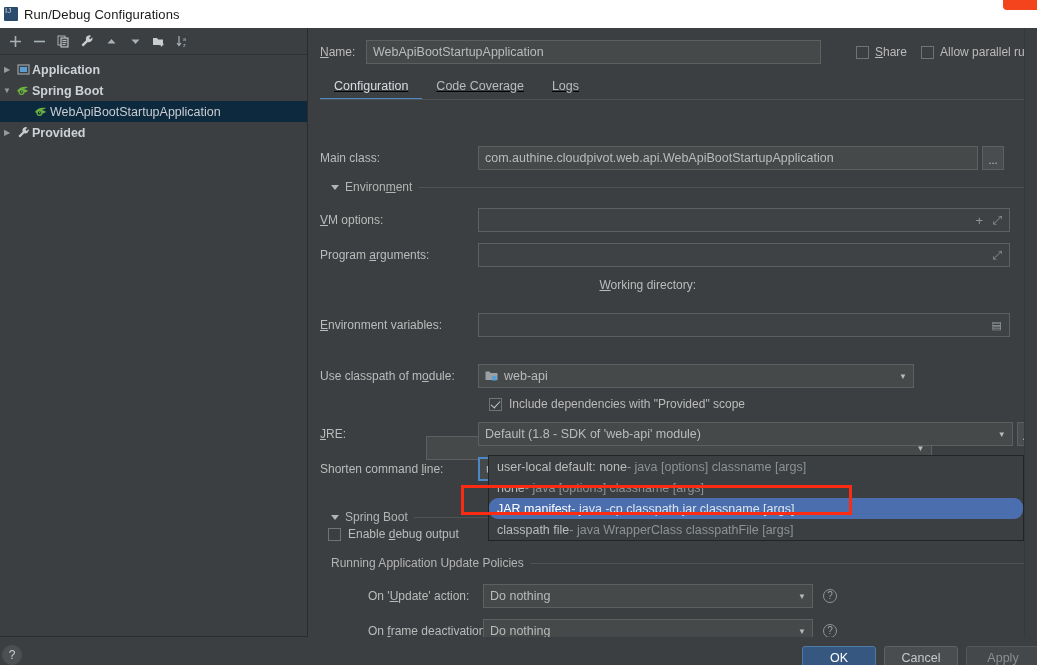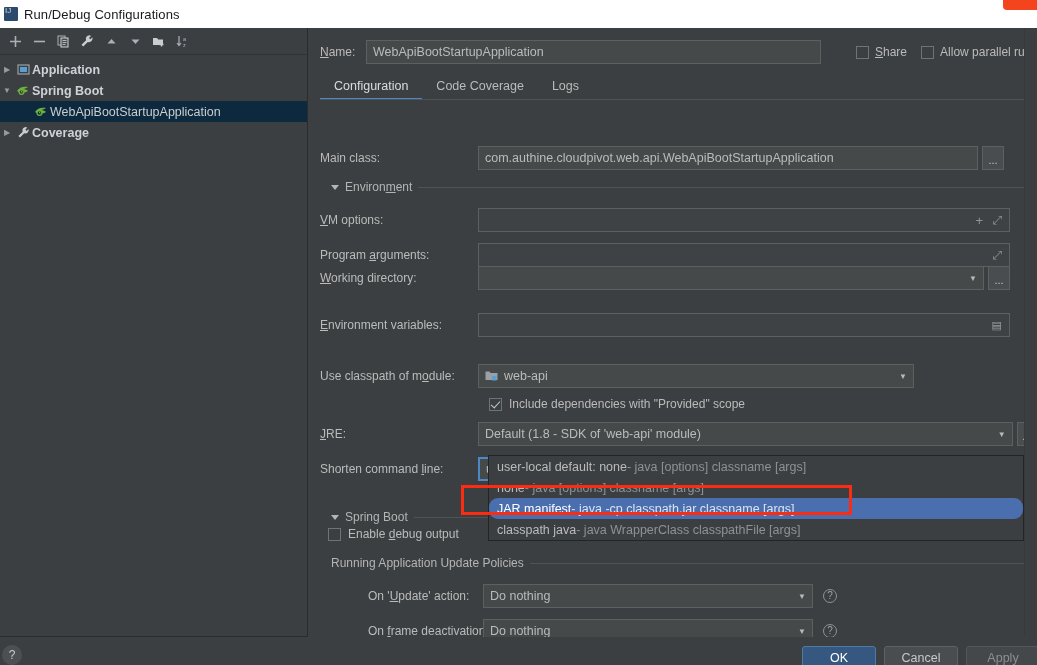--- a/index.html
+++ b/index.html
@@ -102,21 +102,21 @@
     position: relative; flex: 0 0 13px;
   }
   .chk.checked::after {
     content: ""; position: absolute; left: 3px; top: 0px;
     width: 4px; height: 8px; border: solid #c6ccd2;
     border-width: 0 1.6px 1.6px 0; transform: rotate(42deg);
   }
 
   .tabs {
     position: absolute; left: 11px; top: 44px; width: 717px; height: 27px;
-    display: flex; align-items: flex-end; gap: 0;
+    display: flex; align-items: flex-end; gap: 0; text-decoration: underline;
   }
   .tab {
     font-size: 12.5px; color: #bbbbbb; padding: 0 14px 6px 14px;
     position: relative;
   }
   .tab.active { color: #d8dde1; }
   .tab.active::after {
     content: ""; position: absolute; left: 0; right: 0; bottom: -1px;
     height: 2px; background: #4a88c7;
   }
@@ -303,21 +303,21 @@
       <span class="tree-label">WebApiBootStartupApplication</span>
     </div>
 
     <div class="tree-row group">
       <span class="tree-arrow">▶</span>
       <span class="tree-ico">
         <svg width="13" height="13" viewBox="0 0 14 14">
           <path d="M9.4 1.2a3.6 3.6 0 0 0-3.3 5l-4.6 4.6 1.7 1.7 4.6-4.6a3.6 3.6 0 0 0 4.6-4.6l-2 2-1.4-1.4 2-2a3.6 3.6 0 0 0-1.6-.7z" fill="#c8cdd0"></path>
         </svg>
       </span>
-      <span class="tree-label">Coverage</span>
+      <span class="tree-label">Provided</span>
     </div>
 
   </div>
   <div class="tree-panel-bottom"></div>
 </div>
 
 <div class="right-panel">
 
   <div class="name-row">
     <span class="lbl" style="width:46px"><span class="u">N</span>ame:</span>
@@ -361,21 +361,21 @@
       </div>
     </div>
 
     <div class="row" style="left:11px; top:137px; width:717px;">
       <span class="lbl">Program <span class="u">a</span>rguments:</span>
       <div class="input empty" style="width:532px;position:relative">
         <span style="position:absolute;right:7px;color:#8f9497;font-size:12px">⤢</span>
       </div>
     </div>
 
-    <div class="row" style="left:11px; top:160px; width:717px;">
+    <div class="row" style="left:11px; top:172px; width:717px;flex-direction:column;">
       <span class="lbl"><span class="u">W</span>orking directory:</span>
       <div class="combo" style="width:506px">
         <span></span>
         <span class="caret">▼</span>
       </div>
       <div class="ellipsis-btn">...</div>
     </div>
 
     <div class="row" style="left:11px; top:207px; width:717px;">
       <span class="lbl"><span class="u">E</span>nvironment variables:</span>
@@ -466,21 +466,21 @@
   </div>
   <div class="dd-item">
     <span>none</span>
       <span class="dim"> - java [options] classname [args]</span>
   </div>
   <div class="dd-item sel">
     <span>JAR manifest</span>
       <span class="dim"> - java -cp classpath.jar classname [args]</span>
   </div>
   <div class="dd-item">
-    <span>classpath java</span>
+    <span>classpath file</span>
       <span class="dim"> - java WrapperClass classpathFile [args]</span>
   </div>
 </div>
 
 <div class="redbox"></div>
 
 <div class="bottom-bar">
   <div class="help-round">?</div>
   <div class="btn btn-ok">OK</div>
   <div class="btn btn-cancel">Cancel</div>

